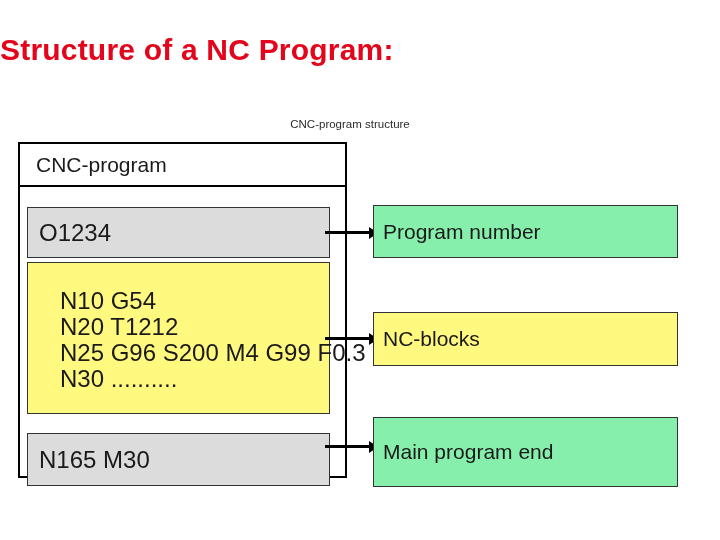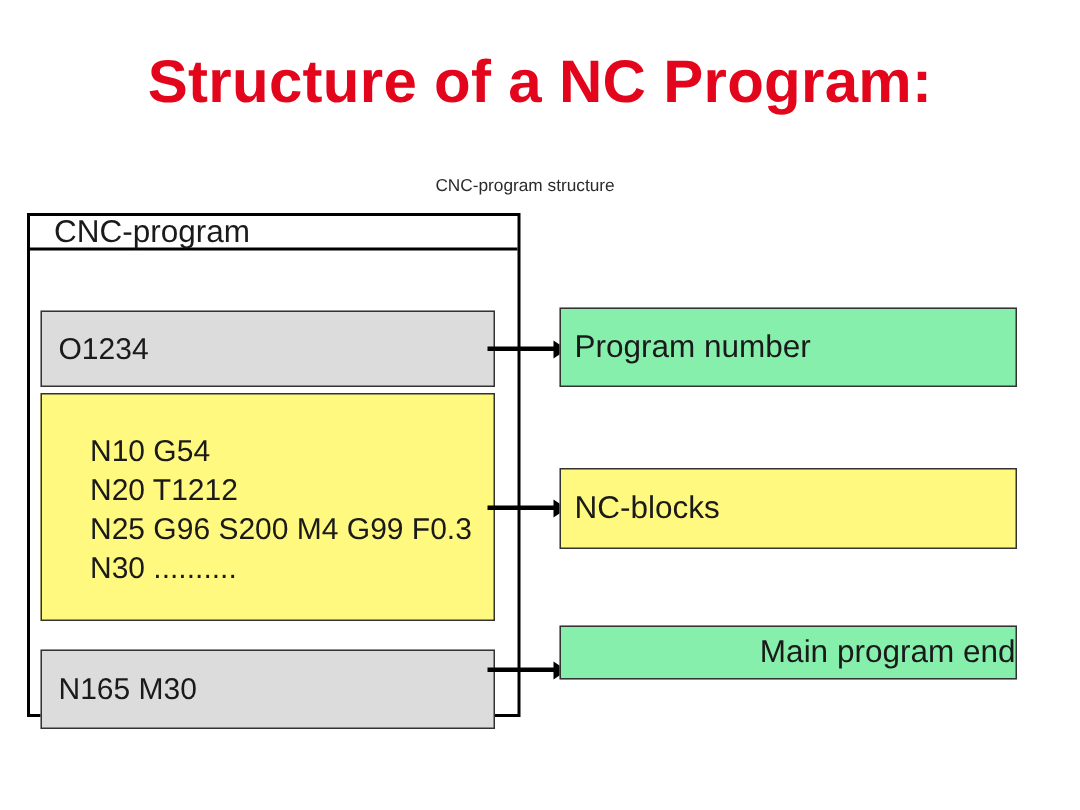--- a/index.html
+++ b/index.html
@@ -21,23 +21,23 @@
     width: 720px;
     height: 540px;
   }
 
   
   #slide-title {
     position: absolute;
     left: 0;
     top: 33px;
     width: 720px;
-    text-align: center;
+    text-align: left;
     color: #e3051b;
-    font-size: 40px;
+    font-size: 30px;
     font-weight: bold;
     letter-spacing: 0.2px;
     white-space: nowrap;
   }
 
   
   #diagram-caption {
     position: absolute;
     left: 180px;
     top: 118px;
@@ -59,21 +59,21 @@
     background: #ffffff;
     border: 2px solid #000000;
     box-sizing: border-box;
   }
 
   #cnc-frame-header {
     position: absolute;
     left: 0;
     top: 0;
     width: 100%;
-    height: 23px;
+    height: 43px;
     box-sizing: border-box;
     border-bottom: 2px solid #000000;
     display: flex;
     align-items: center;
     padding-left: 16px;
   }
 
   #cnc-frame-header-label {
     font-size: 21px;
     color: #1a1a1a;
@@ -108,21 +108,21 @@
     padding-top: 4px;
     padding-left: 32px;
   }
 
   #block-main-end {
     top: 289px;
     height: 53px;
   }
 
   .block-line {
-    font-size: 20px;
+    font-size: 24px;
     color: #1a1a1a;
     line-height: 26px;
     white-space: nowrap;
   }
 
   
   .desc-box {
     position: absolute;
     left: 373px;
     width: 305px;
@@ -131,21 +131,21 @@
     display: flex;
     align-items: center;
     padding-left: 9px;
   }
 
   .desc-box.gray { background: #86efac; }
   .desc-box.yellow { background: #fff97f; }
 
   #desc-program-number { top: 205px; height: 53px; }
   #desc-nc-blocks { top: 312px; height: 54px; }
-  #desc-main-end { top: 417px; height: 36px; justify-content: flex-end; }
+  #desc-main-end { top: 417px; height: 70px; }
 
   .desc-label {
     font-size: 21px;
     color: #1a1a1a;
     white-space: nowrap;
   }
 
   
   .connector {
     position: absolute;

